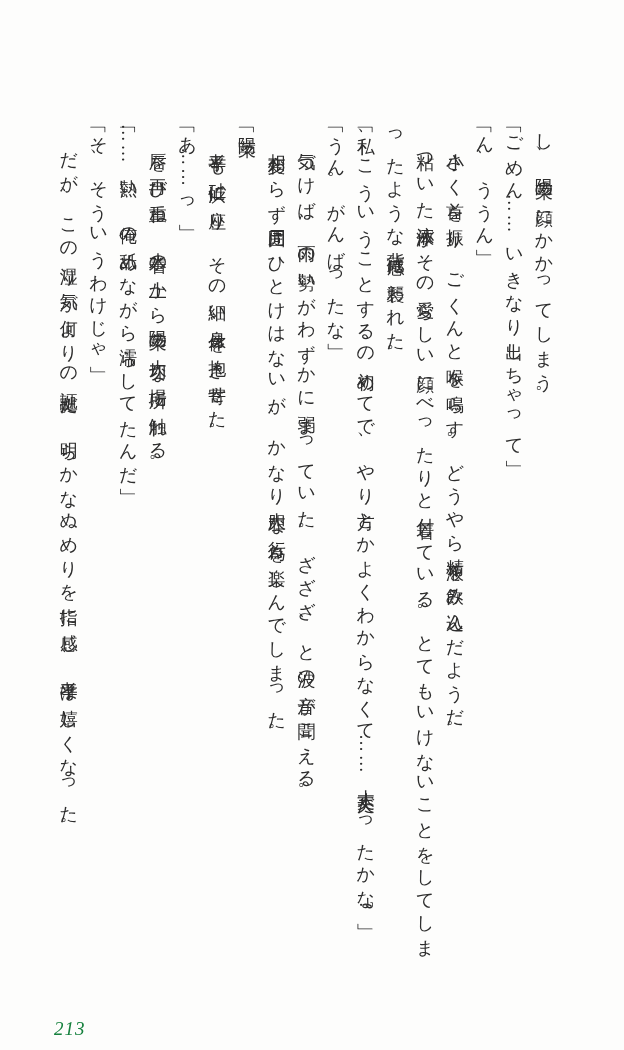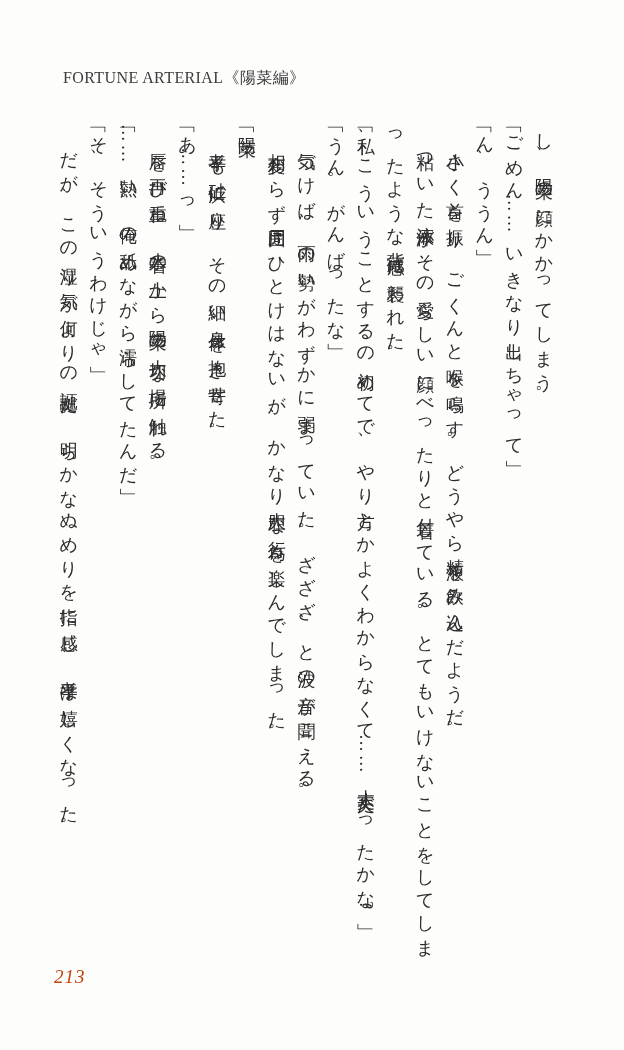--- a/index.html
+++ b/index.html
@@ -35,33 +35,32 @@
   }
   .body-text p {
     margin: 0;
   }
   .body-text p.indent {
     text-indent: 1em;
   }
   .page-number {
     position: absolute;
     left: 54px;
-    top: 966px;
+    top: 1018px;
     font-size: 19px;
     font-style: italic;
-    color: #c2410c;
+    color: #15803d;
     letter-spacing: 1px;
   }
 </style>
 </head>
 <body>
 
 <div class="page">
 
-  <div class="running-header">FORTUNE ARTERIAL《陽菜編》</div>
 
   <div class="body-text">
     <p>し、陽菜の顔にかかってしまう。</p>
     <p>「ごめん……いきなり出しちゃって」</p>
     <p>「ん、ううん」</p>
     <p class="indent">小さく首を振り、ごくんと喉を鳴らす。どうやら精液を飲み込んだようだ。</p>
     <p class="indent">粘ついた液体がその愛らしい顔にべったりと付着している。とてもいけないことをしてしま</p>
     <p>ったような背徳感に襲われた。</p>
     <p>「私、こういうことするの初めてで、やり方とかよくわからなくて……大丈夫だったかな?」</p>
     <p>「うん。がんばったな」</p>

